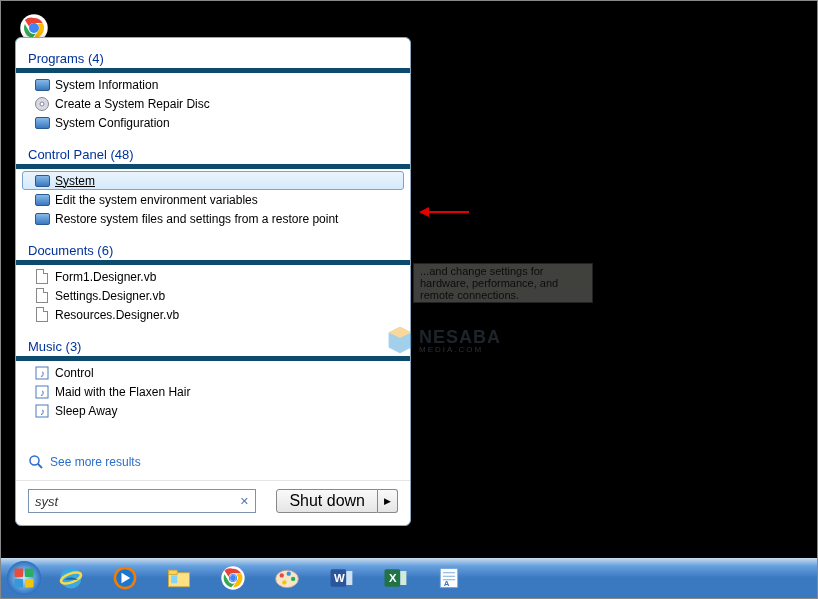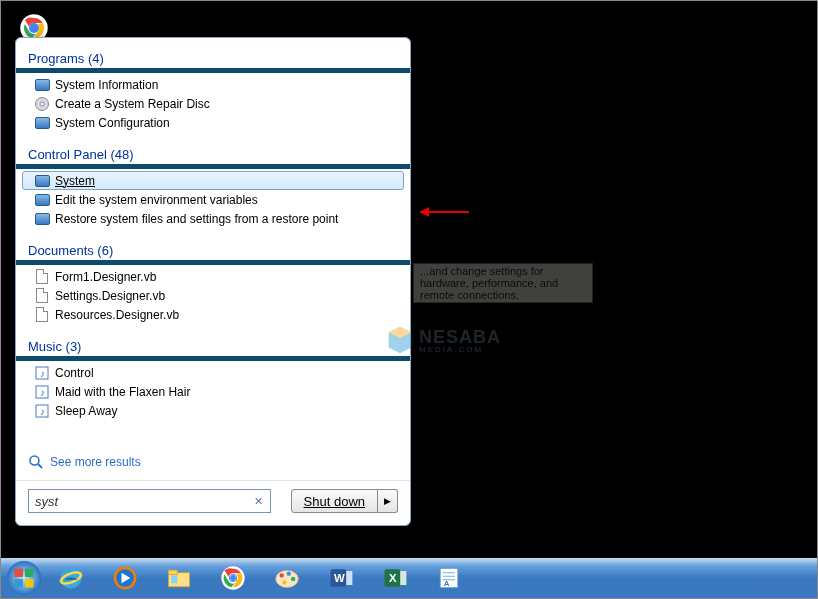--- a/index.html
+++ b/index.html
@@ -121,25 +121,24 @@
       line-height: 14px;
       font-size: 11px;
     }
     .shutdown-group {
       display: flex;
       height: 24px;
     }
     .shutdown-btn {
       border: 1px solid #888;
       background: linear-gradient(#fafafa, #e5e5e5);
-      font-size: 13px;
+      font-size: 16px;
       padding: 0 12px;
       cursor: pointer;
       border-radius: 3px 0 0 3px;
-      text-decoration: underline;
     }
     .shutdown-arrow {
       border: 1px solid #888;
       border-left: none;
       background: linear-gradient(#fafafa, #e5e5e5);
       width: 20px;
       cursor: pointer;
       border-radius: 0 3px 3px 0;
       font-size: 9px;
     }

